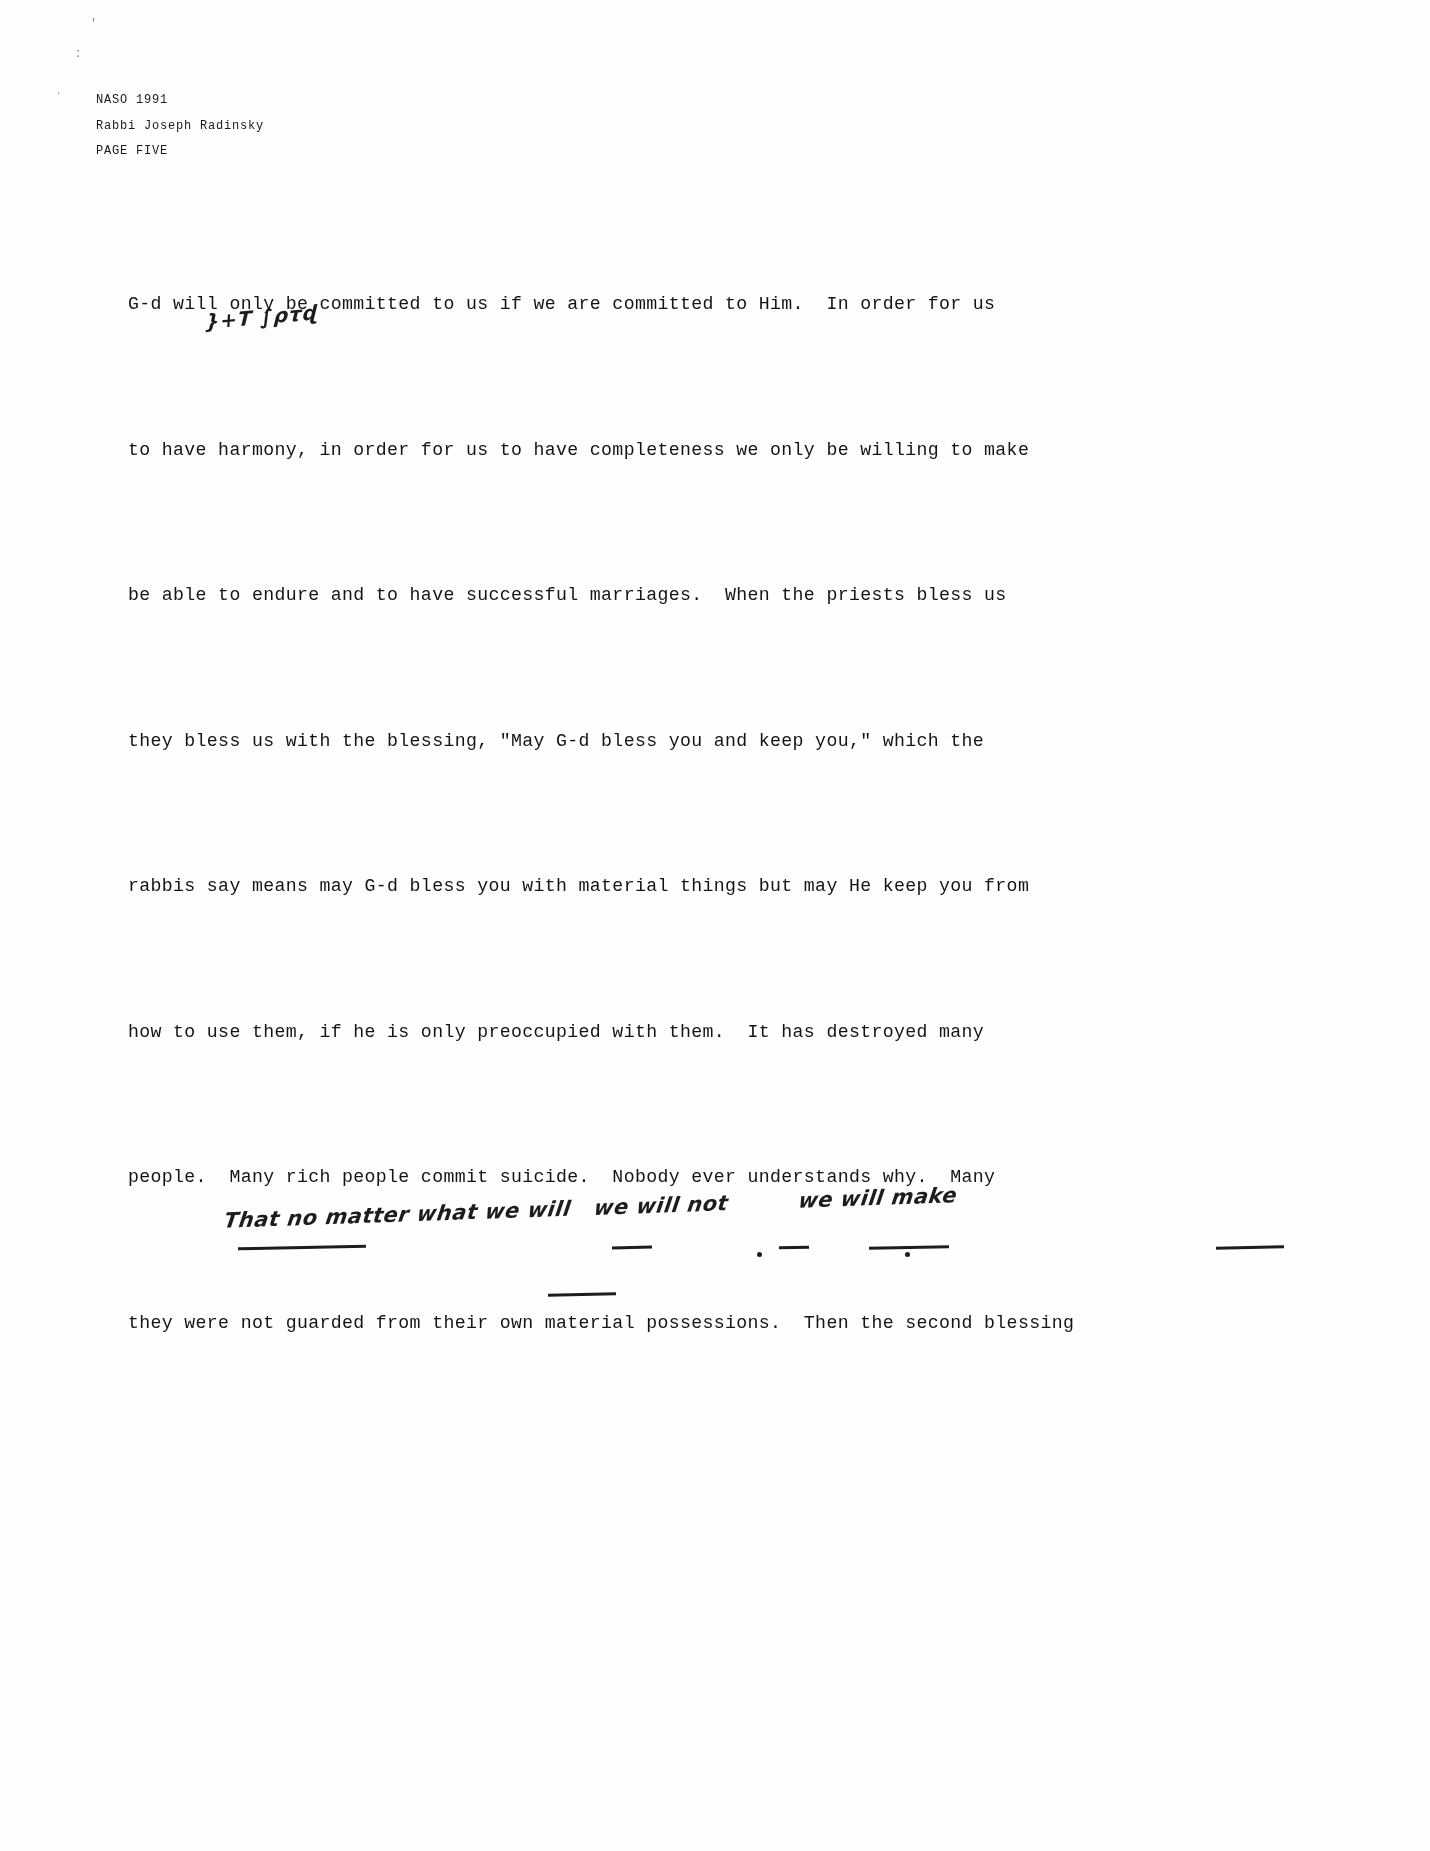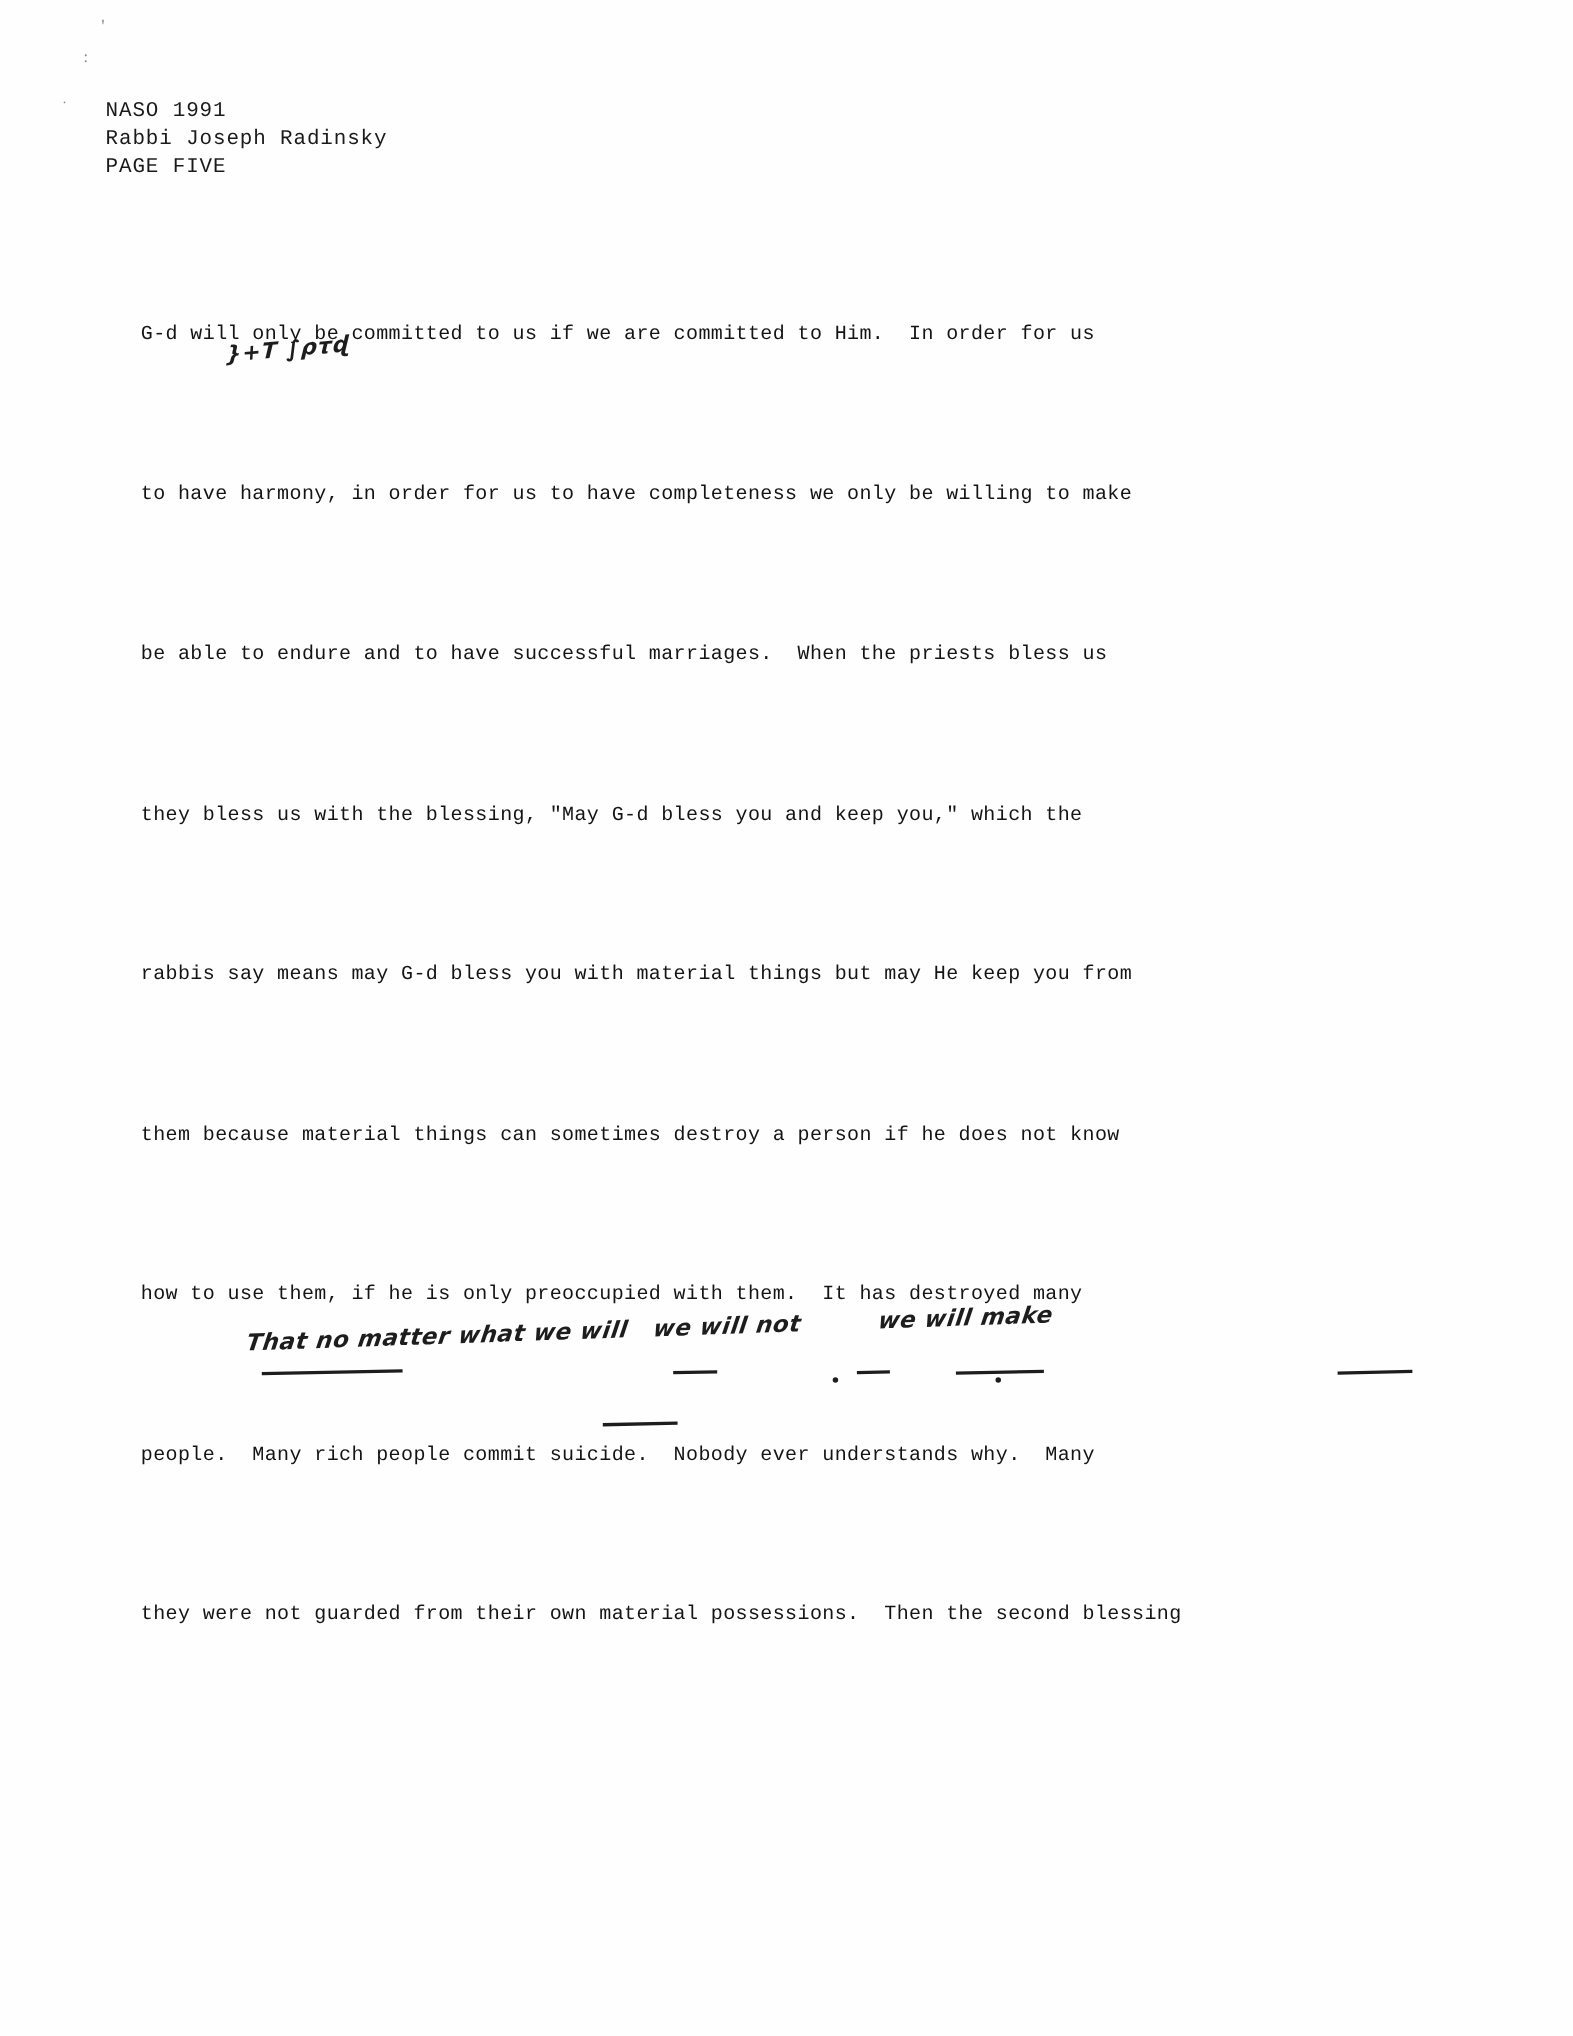--- a/index.html
+++ b/index.html
@@ -29,21 +29,21 @@
     font-family: "Liberation Serif", serif;
   }
   .mark-1 { left: 92px; top: 14px; font-size: 17px; }
   .mark-2 { left: 76px; top: 44px; font-size: 15px; letter-spacing: 0; }
   .mark-3 { left: 57px; top: 82px; font-size: 13px; }
 
   .header {
     position: absolute;
     left: 96px;
     top: 88px;
-    font-size: 19px;
+    font-size: 12px;
     line-height: 25.5px;
     letter-spacing: 0.8px;
     color: #1a1a1a;
   }
   .header div { white-space: pre; }
 
   .body-text {
     position: absolute;
     left: 96px;
     top: 183px;
@@ -113,21 +113,20 @@
     <div>Rabbi Joseph Radinsky</div>
     <div>PAGE FIVE</div>
   </div>
 
   <div class="body-text">
     <span class="ln">G-d will only be committed to us if we are committed to Him.  In order for us</span>
     <span class="ln">to have harmony, in order for us to have completeness we only be willing to make</span>
     <span class="ln">be able to endure and to have successful marriages.  When the priests bless us</span>
     <span class="ln">they bless us with the blessing, "May G-d bless you and keep you," which the</span>
     <span class="ln">rabbis say means may G-d bless you with material things but may He keep you from</span>
-    <span class="ln">them because material things can sometimes destroy a person if he does not know</span>
     <span class="ln">how to use them, if he is only preoccupied with them.  It has destroyed many</span>
     <span class="ln">people.  Many rich people commit suicide.  Nobody ever understands why.  Many</span>
     <span class="ln">they were not guarded from their own material possessions.  Then the second blessing</span>
     
     
     
     
     
     
     

